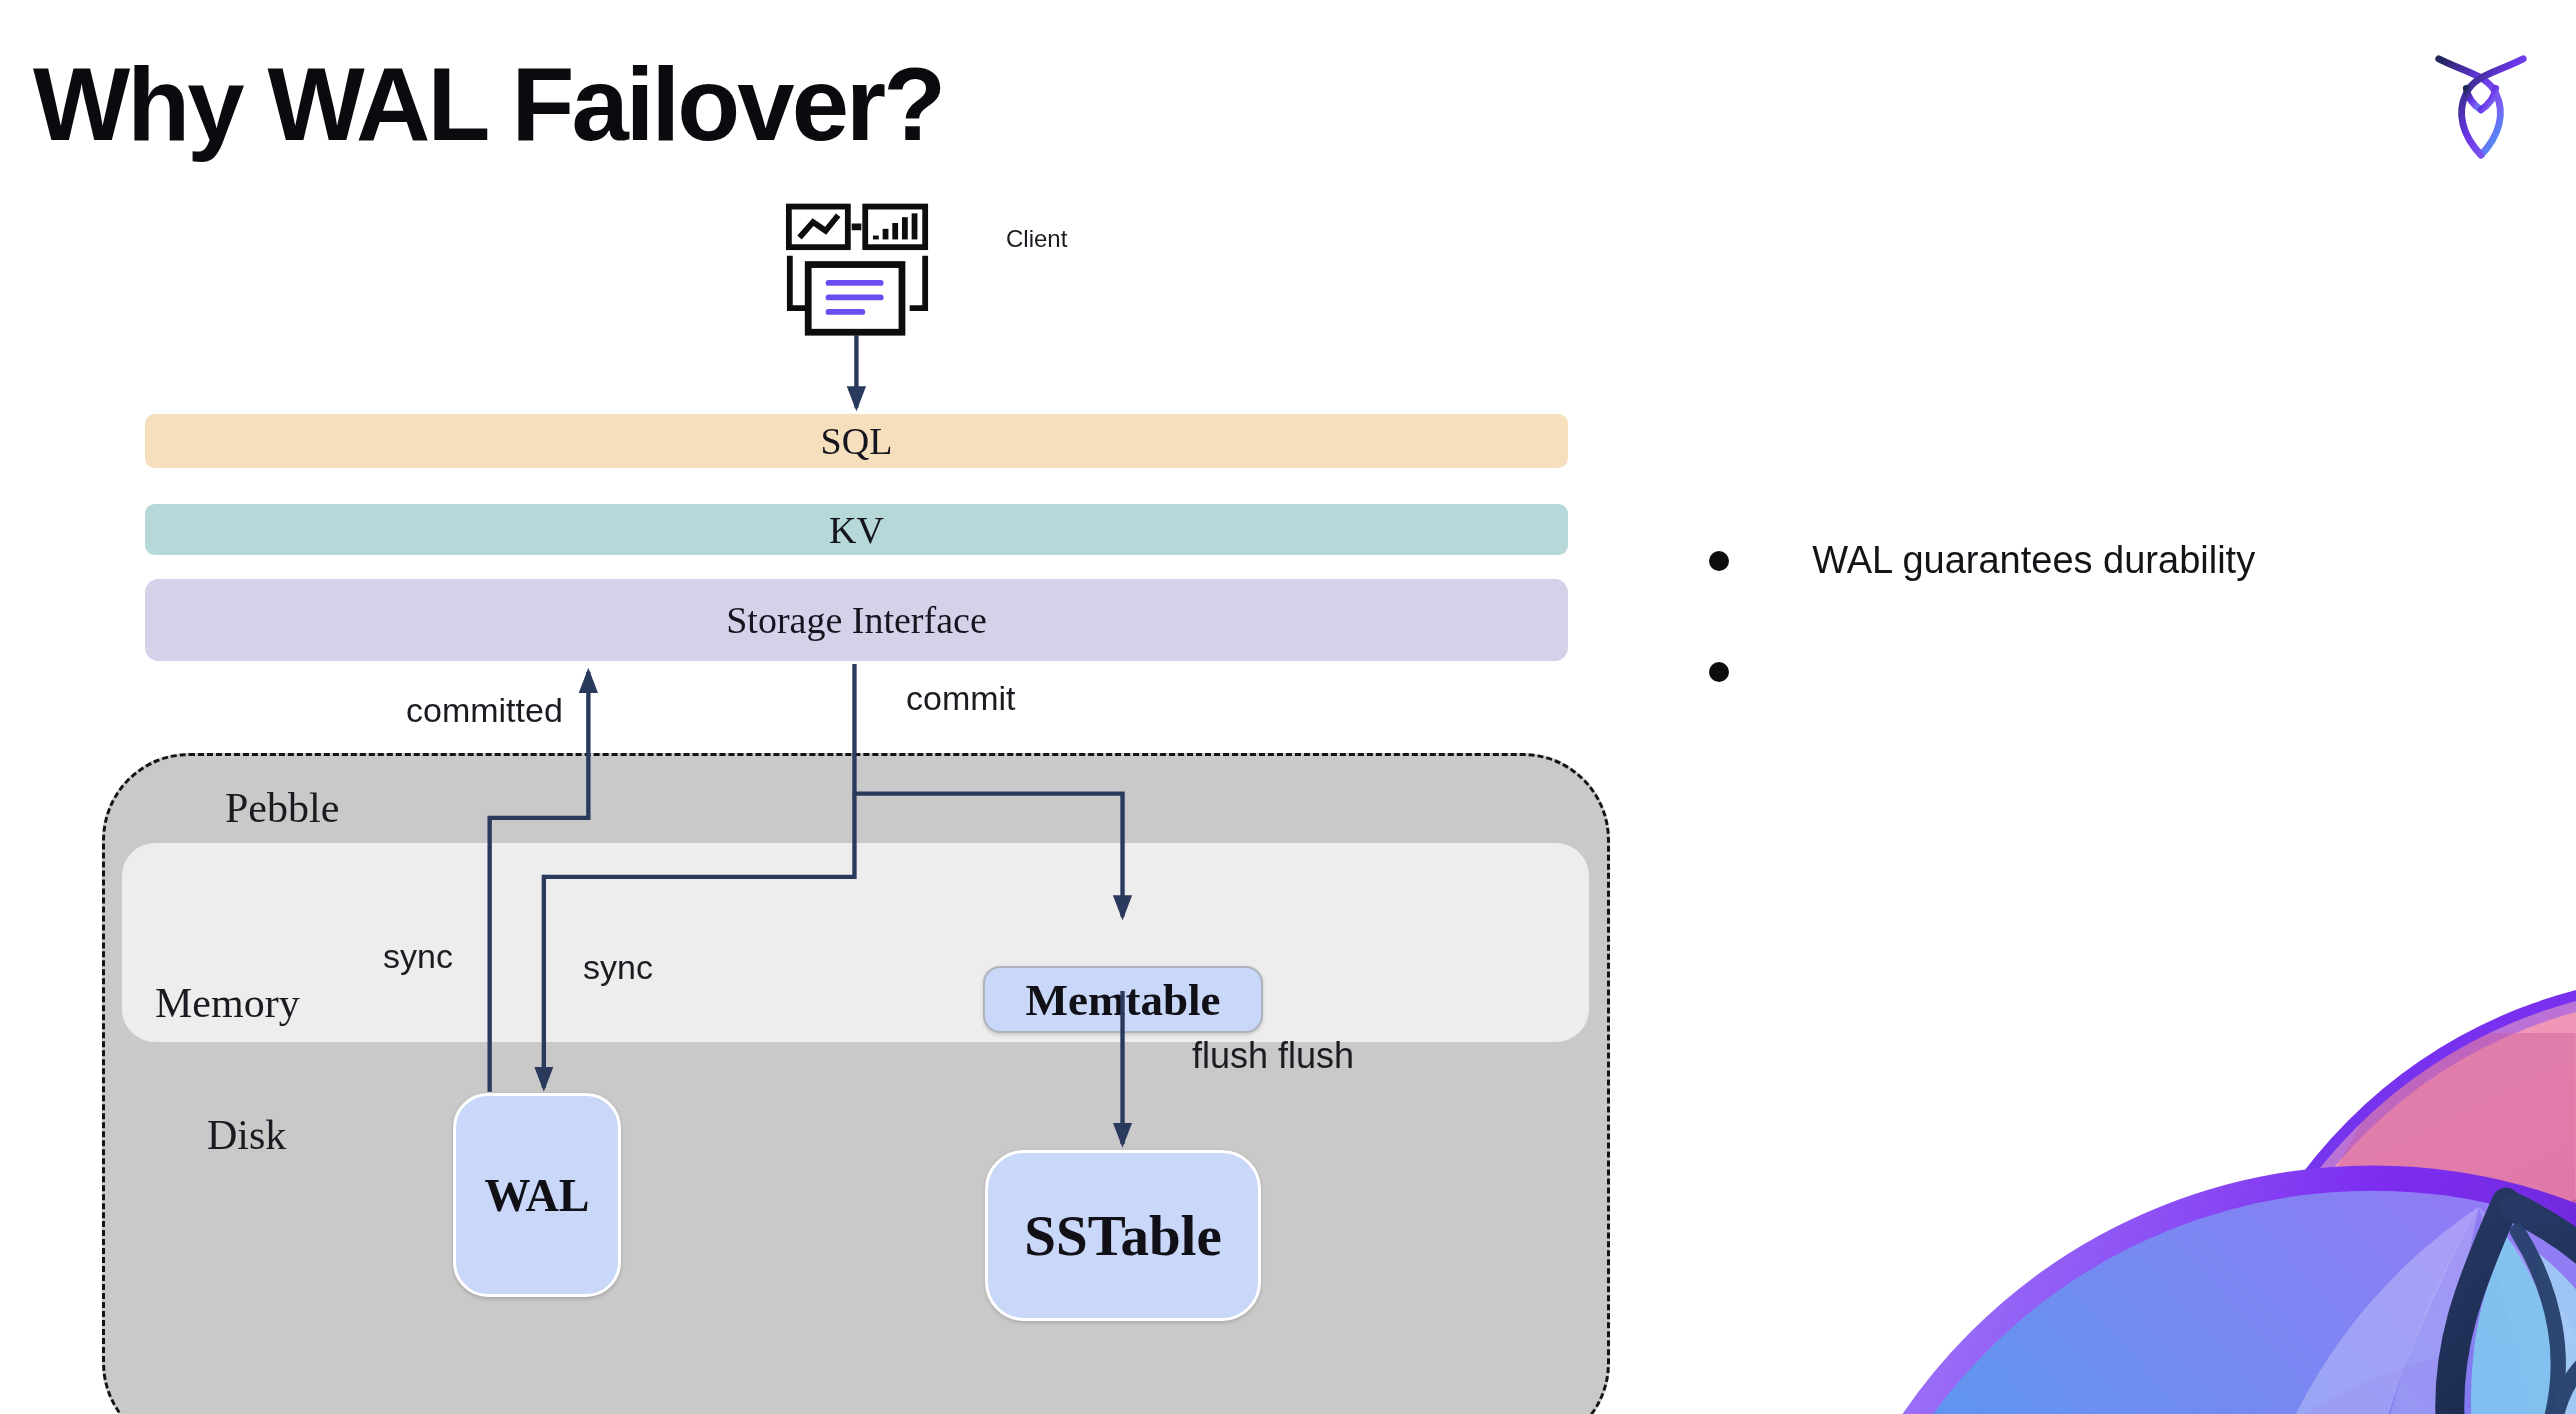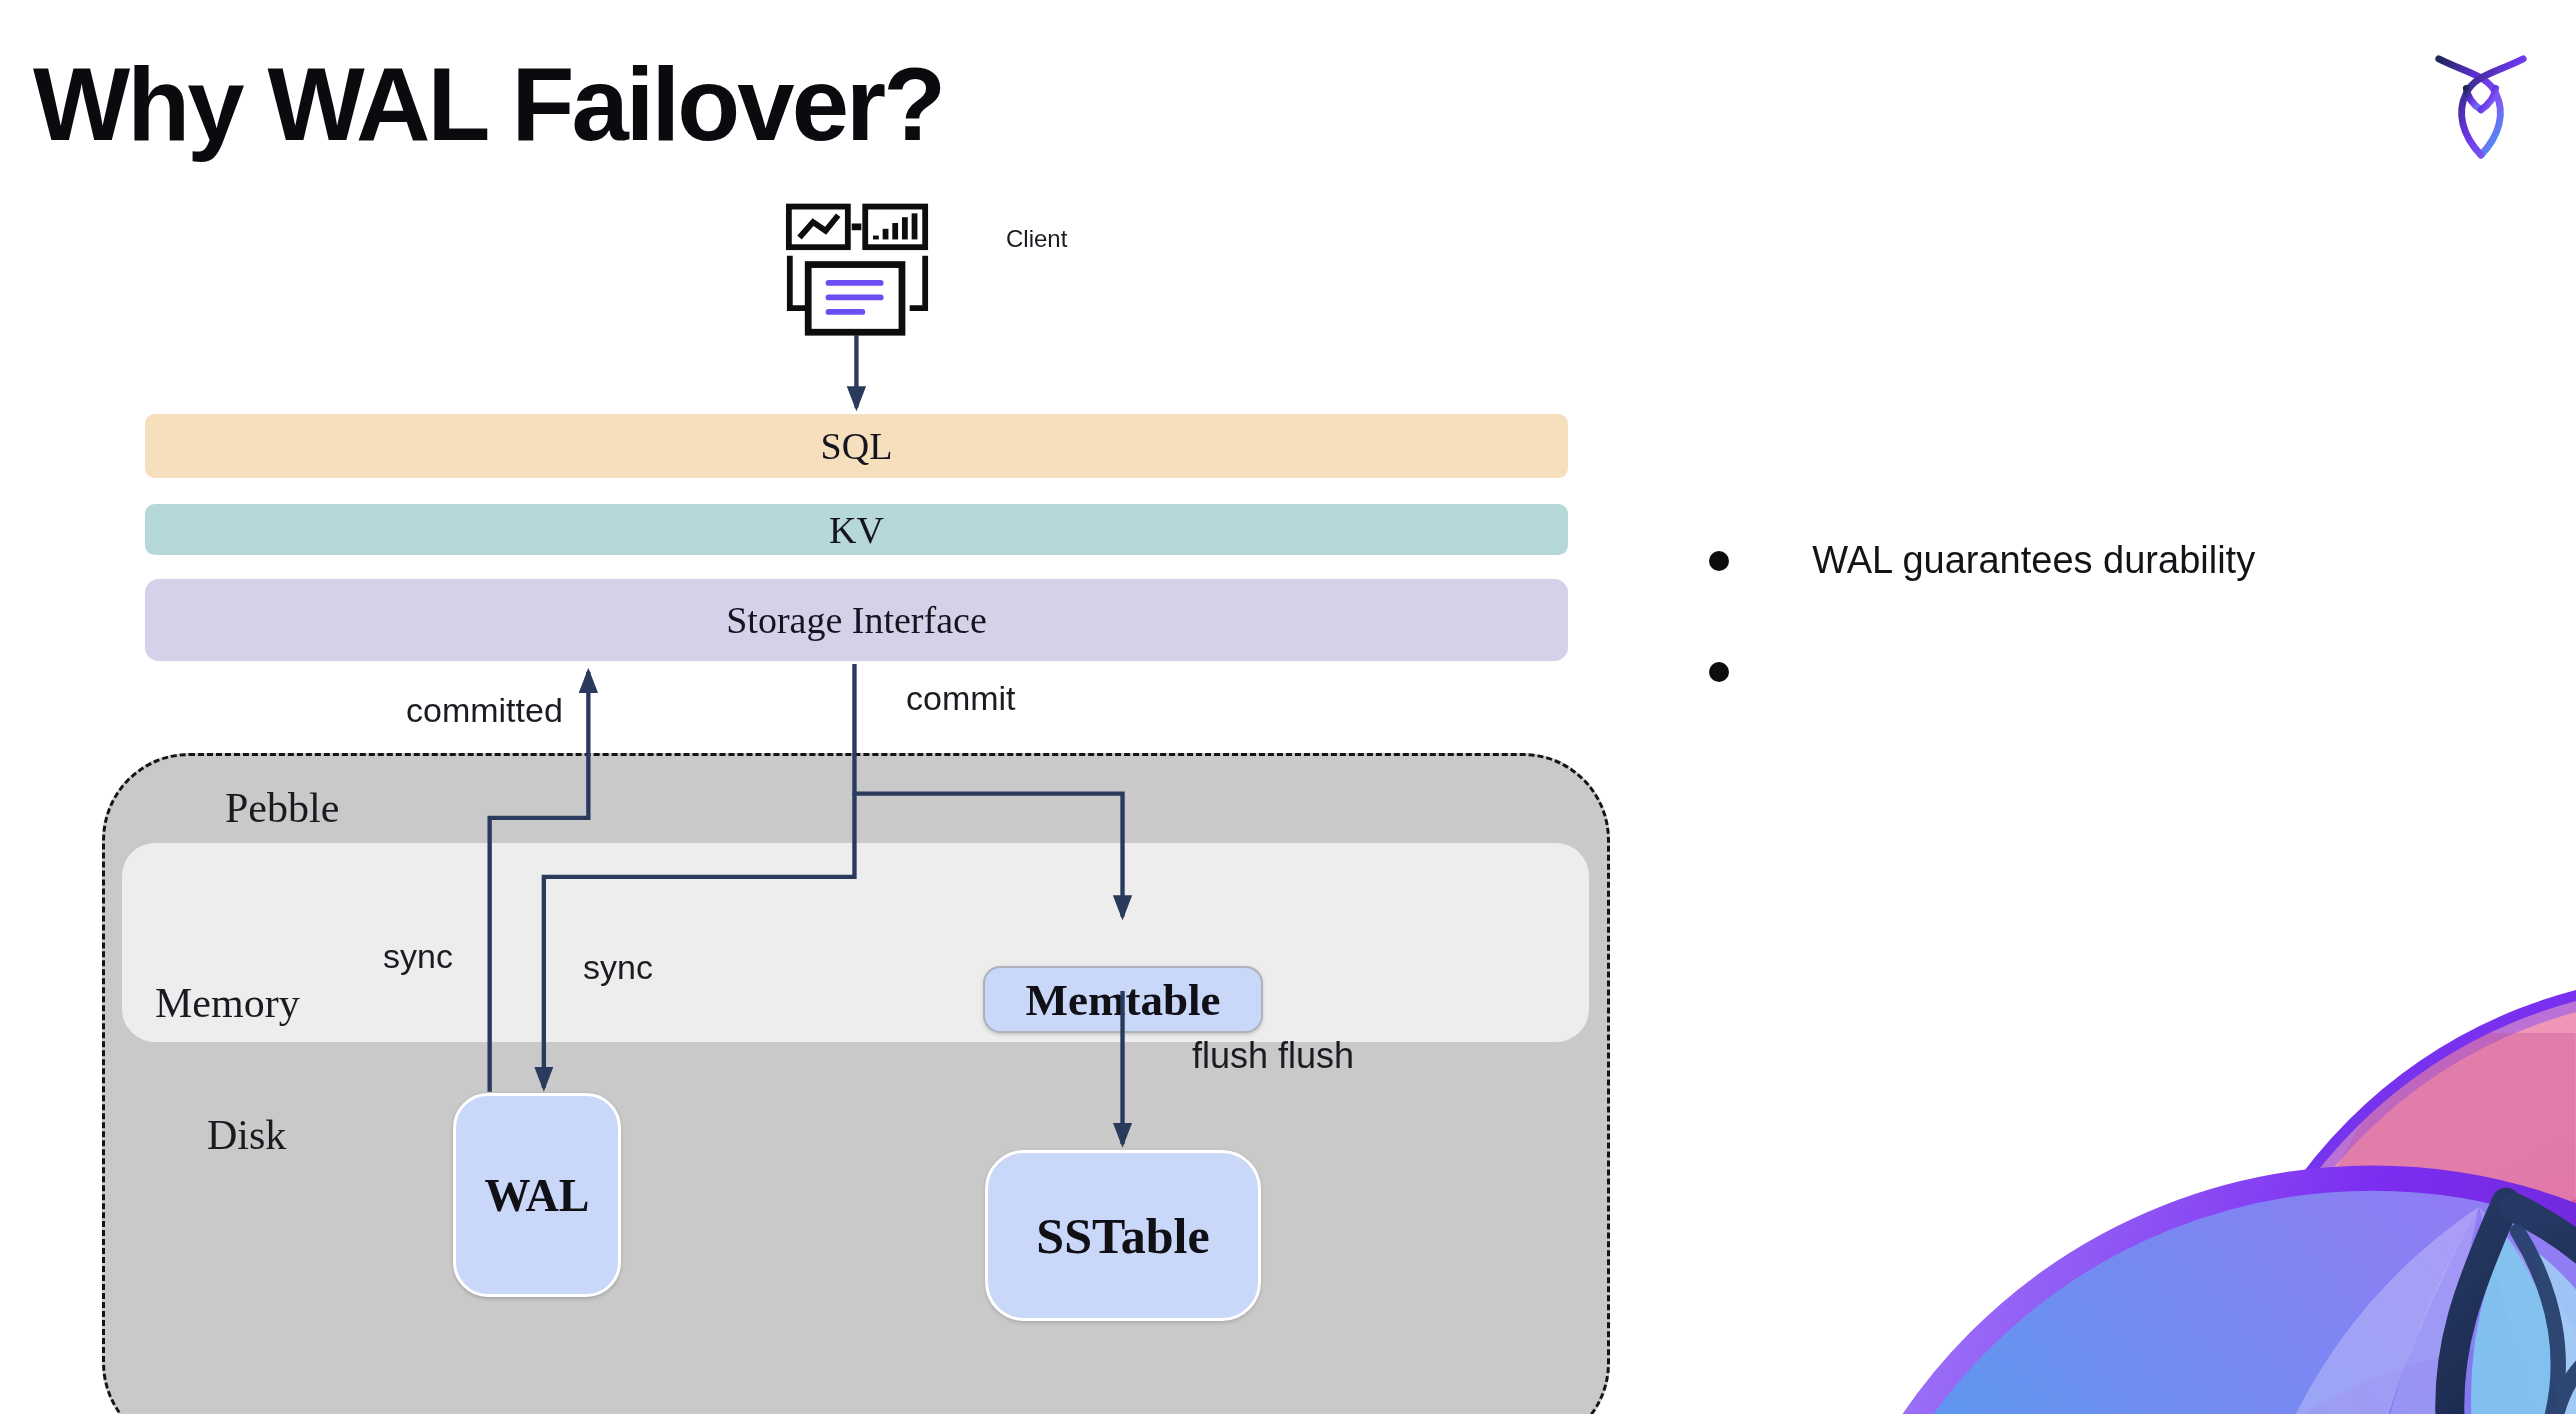--- a/index.html
+++ b/index.html
@@ -10,41 +10,41 @@
   
   .title{left:33px;top:46px;font-size:103px;font-weight:700;letter-spacing:-2.9px;line-height:1.15;color:#0b0b0f;}
 
   
   .sans-label{font-size:34px;color:#1b1b22;white-space:nowrap;}
   .client-label{left:1006px;top:225px;font-size:24px;}
 
   
   .bar{left:145px;width:1423px;border-radius:9.7px;display:flex;align-items:center;justify-content:center;
        font-family:"Liberation Serif","DejaVu Serif",serif;font-size:38px;color:#15151f;}
-  .bar-sql{top:414px;height:64px;background:#f6dfbc;}
+  .bar-sql{top:414px;height:54px;background:#f6dfbc;}
   .bar-kv{top:504px;height:51px;background:#b7d8d9;}
   .bar-storage{top:579px;height:82px;background:#d6d0e8;border-radius:13.5px;}
 
   
   .pebble{left:102px;top:753px;width:1508px;height:697px;border-radius:87px;
           background:#c9c9c9;border:3.9px dashed #141414;box-sizing:border-box;}
   .memory-band{left:122px;top:843px;width:1467px;height:199px;border-radius:33px;background:#ededed;}
   .region-label{font-family:"Liberation Serif","DejaVu Serif",serif;font-size:42px;color:#1a1a20;white-space:nowrap;}
   .lbl-pebble{left:225px;top:784px;}
   .lbl-memory{left:155px;top:979px;}
   .lbl-disk{left:207px;top:1111px;}
 
   
   .node{background:#c9d7f8;display:flex;align-items:center;justify-content:center;box-sizing:border-box;
         font-family:"Liberation Serif","DejaVu Serif",serif;font-weight:700;color:#101016;}
   .node-wal{left:453px;top:1093px;width:168px;height:204px;border-radius:35px;border:3.9px solid #ffffff;font-size:46px;
             box-shadow:0 1.9px 3.9px rgba(0,0,0,.18);text-align:right;}
   .node-memtable{left:983px;top:922px;width:280px;height:67px;border-radius:17.4px;border:2.9px solid #aeb2ba;font-size:45px;
             box-shadow:0 1.9px 3.9px rgba(0,0,0,.15);margin-top:44px;}
-  .node-sstable{left:985px;top:1150px;width:276px;height:171px;border-radius:39px;border:3.9px solid #ffffff;font-size:50px;
+  .node-sstable{left:985px;top:1150px;width:276px;height:171px;border-radius:39px;border:3.9px solid #ffffff;font-size:57px;
             box-shadow:0 1.9px 3.9px rgba(0,0,0,.15);}
 
   
   .lbl-committed{left:406px;top:691px;}
   .lbl-commit{left:906px;top:679px;}
   .lbl-sync1{left:383px;top:937px;}
   .lbl-sync2{left:583px;top:948px;}
   .lbl-async{left:1192px;top:1035px;font-size:36px;}
 
   

